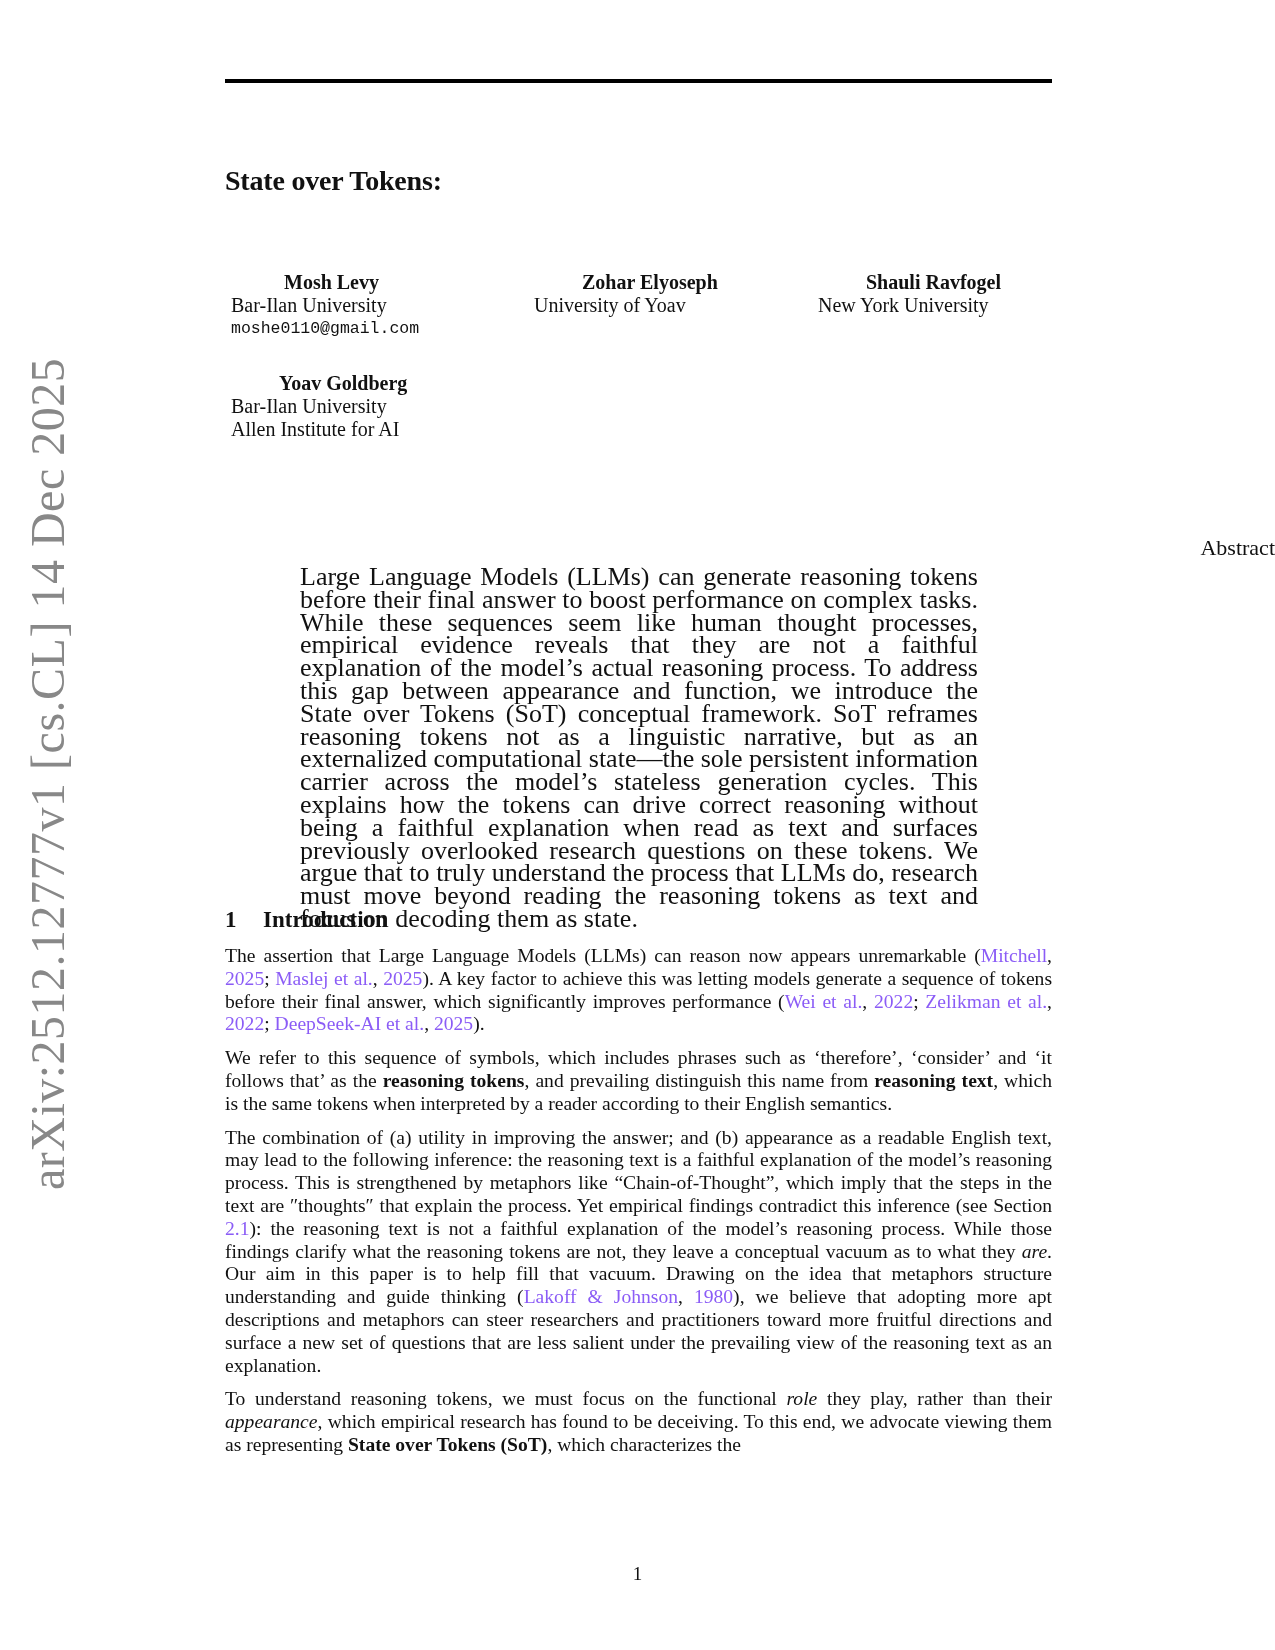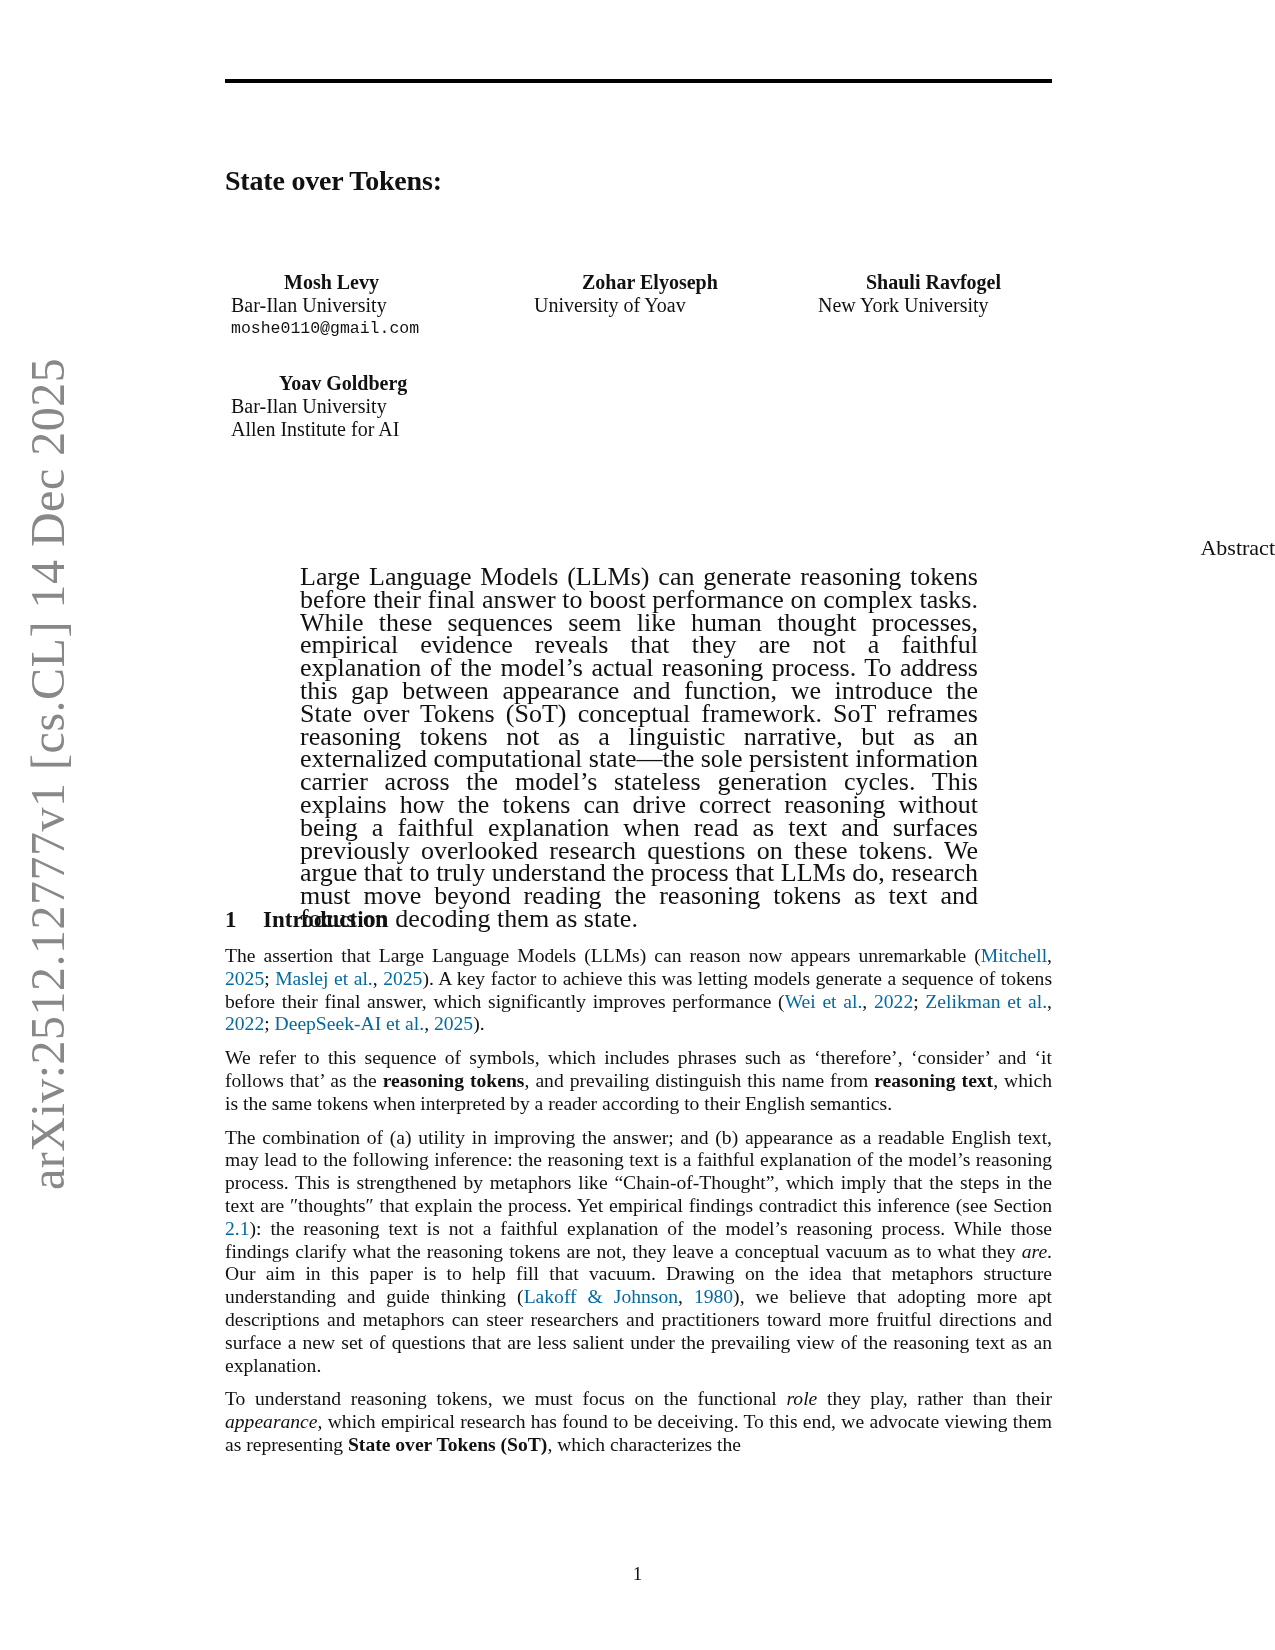--- a/index.html
+++ b/index.html
@@ -11,21 +11,21 @@
   .author .name { font-weight:bold;margin-left:48px; }
   .author .email { font-family:"Liberation Mono", "DejaVu Sans Mono", monospace; font-size:16.5px; }
   .sidebar { position:absolute; left:20px; top:1190px; transform-origin:left top; transform:rotate(-90deg);
              font-size:48px; color:#888; white-space:nowrap; letter-spacing:0.5px; }
   .abs-head { position:absolute; left:0; width:1275px; top:511px; text-align:right; font-size:22px; font-weight:normal;margin-top:24px; }
   .abstract { position:absolute; left:300px; top:566px; width:678px; font-size:26px; line-height:22.8px; text-align:justify; }
   .section { position:absolute; left:225px; top:907px; font-size:23px; font-weight:bold; }
   .section .num { display:inline-block; width:38px; }
   .body { position:absolute; left:225px; width:827px; font-size:19.6px; line-height:22.8px; text-align:justify; }
   .body p { margin:0 0 11px 0; }
-  .cite { color:#0369a1; }
+  .cite { color:#8b5cf6; }
   .pagenum { position:absolute; left:0; width:1275px; top:1563px; text-align:center; font-size:19px; }
 </style>
 </head>
 <body>
 
 <div class="rule"></div>
 
 <div class="sidebar">arXiv:2512.12777v1  [cs.CL]  14 Dec 2025</div>
 
 <div class="title">

